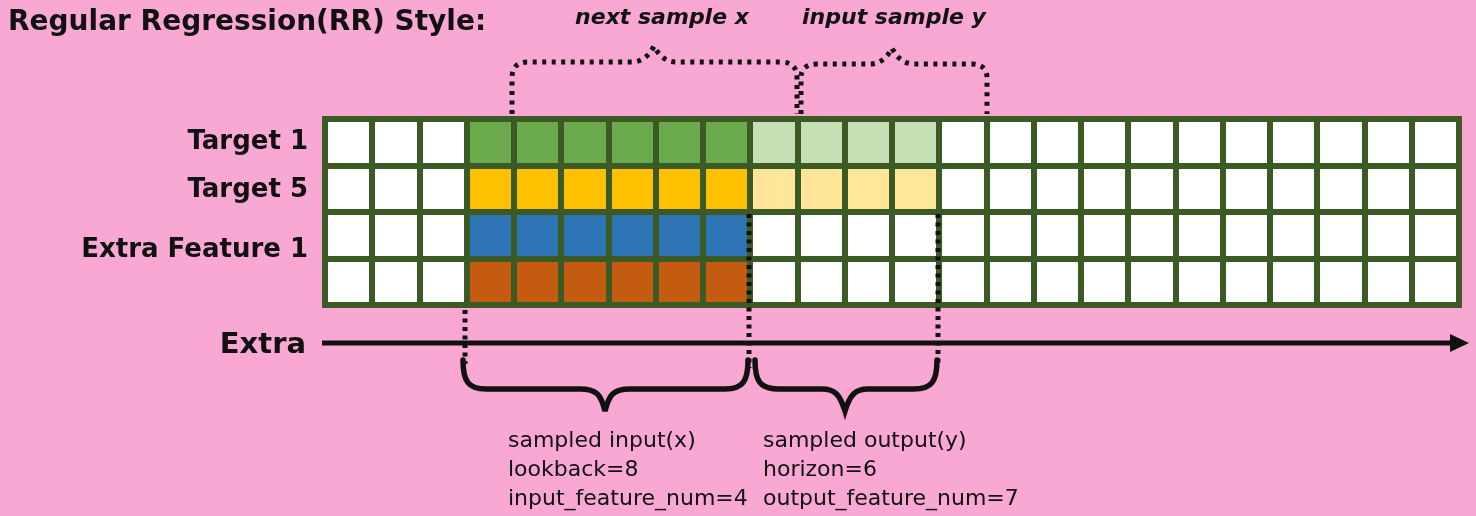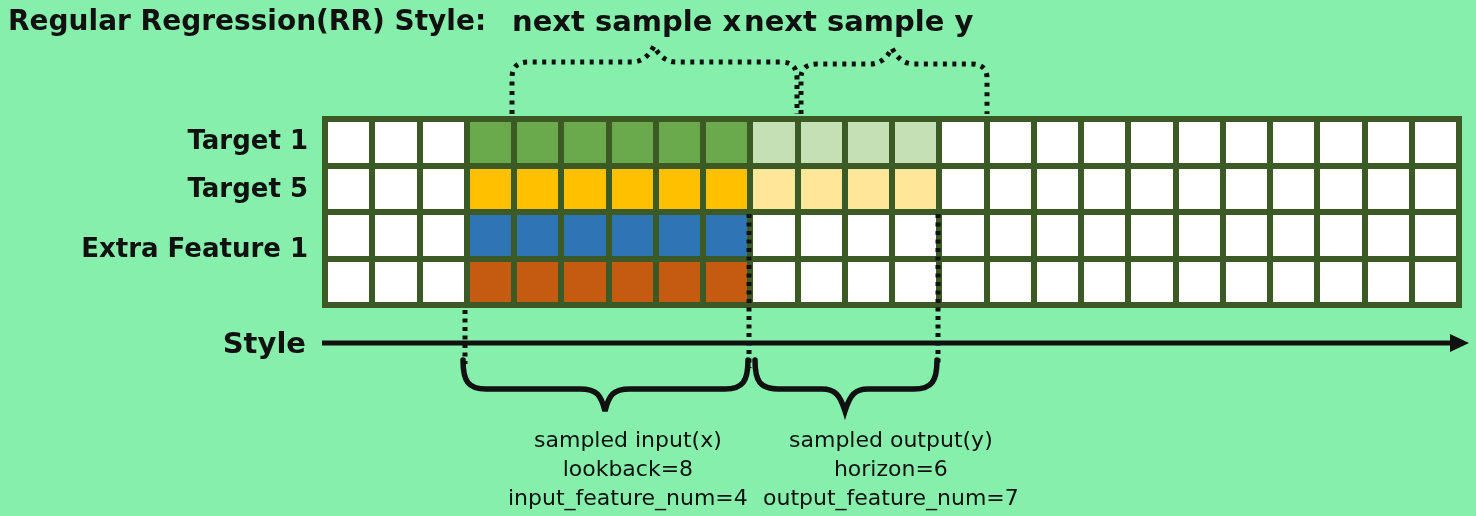--- a/index.html
+++ b/index.html
@@ -1,31 +1,31 @@
 <!DOCTYPE html>
 <html><head>
 <meta charset="utf-8">
 <style>
   html,body{margin:0;padding:0;background:#ffffff;}
   .canvas{
     position:relative;
     width:1476px;height:516px;
-    background:#86efac;
+    background:#f9a8d4;
     font-family:"DejaVu Sans","Liberation Sans",sans-serif;
     color:#111;
     overflow:hidden;
   }
   .title{
     position:absolute;left:8px;top:4px;
     font-size:28px;font-weight:bold;letter-spacing:0px;
     white-space:nowrap;
   }
   .next-label{
     position:absolute;top:4px;width:300px;
-    font-size:29px;font-weight:600;
+    text-align:center;font-size:22px;font-style:italic;font-weight:600;
     white-space:nowrap;
   }
   .next-x{left:512px;}
   .next-y{left:744px;}
   .grid{
     position:absolute;left:322px;top:116px;
     width:1140px;height:192px;
     box-sizing:border-box;
     display:grid;
     gap:6px;padding:6px;
@@ -38,34 +38,33 @@
   }
   .time-label{
     position:absolute;left:0;top:319px;width:306px;height:48px;
     text-align:right;font-size:29px;font-weight:bold;line-height:48px;
   }
   .overlay{position:absolute;left:0;top:0;}
   .annot{
     position:absolute;top:425px;
     font-size:22px;font-weight:500;line-height:29px;
     white-space:nowrap;
-    text-align:center;
   }
   .annot-input{left:508px;}
   .annot-output{left:763px;}
 </style>
 </head>
 <body>
 
 <div class="canvas">
 
   <div class="title">Regular Regression(RR) Style:</div>
 
   <div class="next-label next-x">next sample x</div>
-  <div class="next-label next-y">next sample y</div>
+  <div class="next-label next-y">input sample y</div>
 
   <div class="row-label" style="top:116px;">Target 1</div>
   <div class="row-label" style="top:164px;">Target 5</div>
   <div class="row-label" style="top:224px;">Extra Feature 1</div>
 
   <div class="grid" style="background: rgb(60, 90, 37); grid-template-columns: repeat(24, 1fr); grid-template-rows: repeat(4, 1fr);">
       <div class="cell" style="background: rgb(255, 255, 255);"></div>
       <div class="cell" style="background: rgb(255, 255, 255);"></div>
       <div class="cell" style="background: rgb(255, 255, 255);"></div>
       <div class="cell" style="background: rgb(106, 170, 77);"></div>
@@ -156,21 +155,21 @@
       <div class="cell" style="background: rgb(255, 255, 255);"></div>
       <div class="cell" style="background: rgb(255, 255, 255);"></div>
       <div class="cell" style="background: rgb(255, 255, 255);"></div>
       <div class="cell" style="background: rgb(255, 255, 255);"></div>
       <div class="cell" style="background: rgb(255, 255, 255);"></div>
       <div class="cell" style="background: rgb(255, 255, 255);"></div>
       <div class="cell" style="background: rgb(255, 255, 255);"></div>
       <div class="cell" style="background: rgb(255, 255, 255);"></div>
     </div>
 
-  <div class="time-label">Style</div>
+  <div class="time-label">Extra</div>
 
   <svg class="overlay" width="1476" height="516" viewBox="0 0 1476 516">
 
     <path d="M 512 114 L 512 78 Q 512 62 528 62 L 632 62 Q 646 62 654 46 Q 662 62 676 62 L 781 62 Q 797 62 797 78 L 797 114" fill="none" stroke="#111" stroke-width="5" stroke-dasharray="4 5.5"></path>
 
     <path d="M 801 114 L 801 78 Q 801 64 817 64 L 870 64 Q 884 64 892 48 Q 900 64 914 64 L 971 64 Q 987 64 987 78 L 987 114" fill="none" stroke="#111" stroke-width="5" stroke-dasharray="4 5.5"></path>
 
     <line x1="465" y1="310" x2="465" y2="364" stroke="#111" stroke-width="5" stroke-dasharray="4 4.5"></line>
     <line x1="749" y1="214" x2="749" y2="368" stroke="#111" stroke-width="5" stroke-dasharray="4 4.5"></line>
     <line x1="938" y1="214" x2="938" y2="364" stroke="#111" stroke-width="5" stroke-dasharray="4 4.5"></line>

